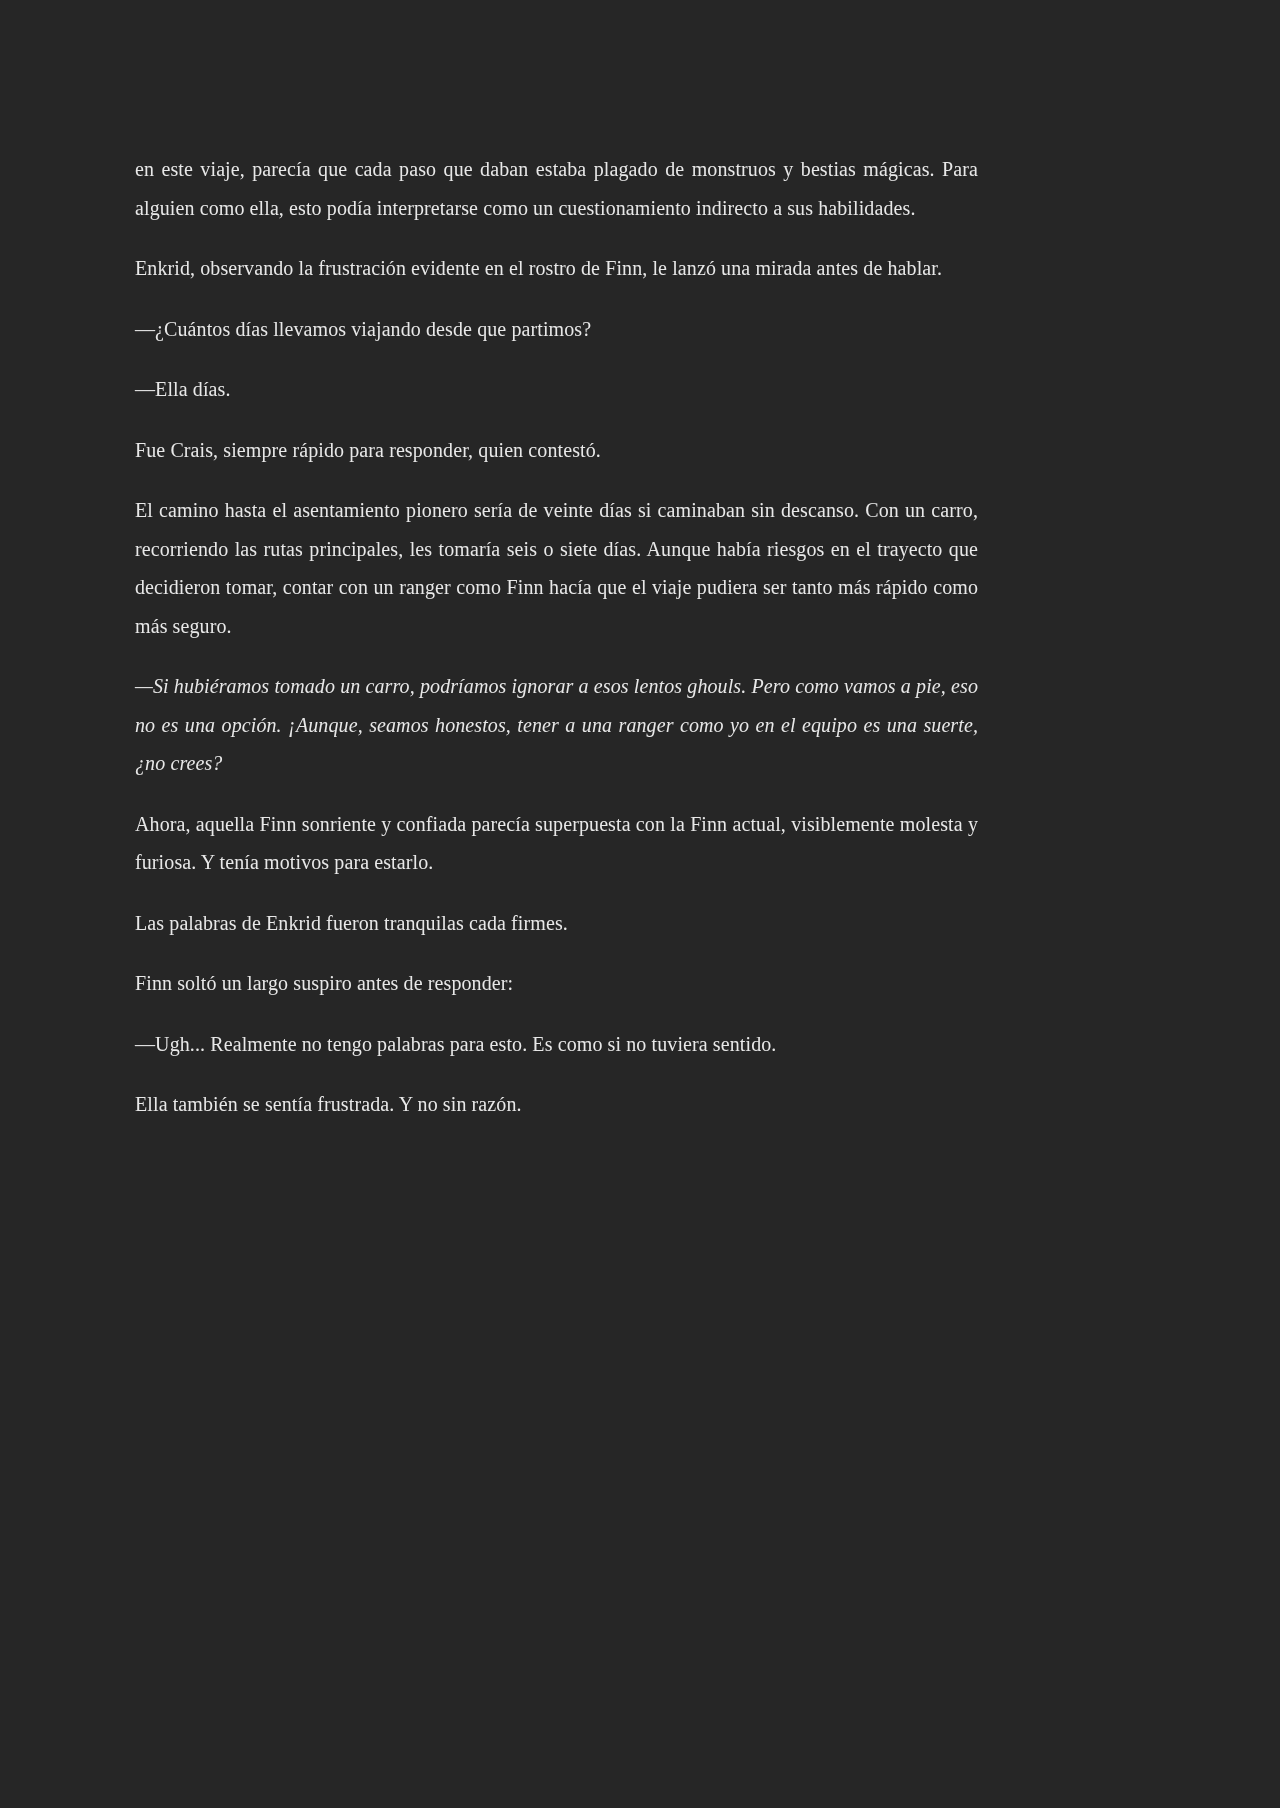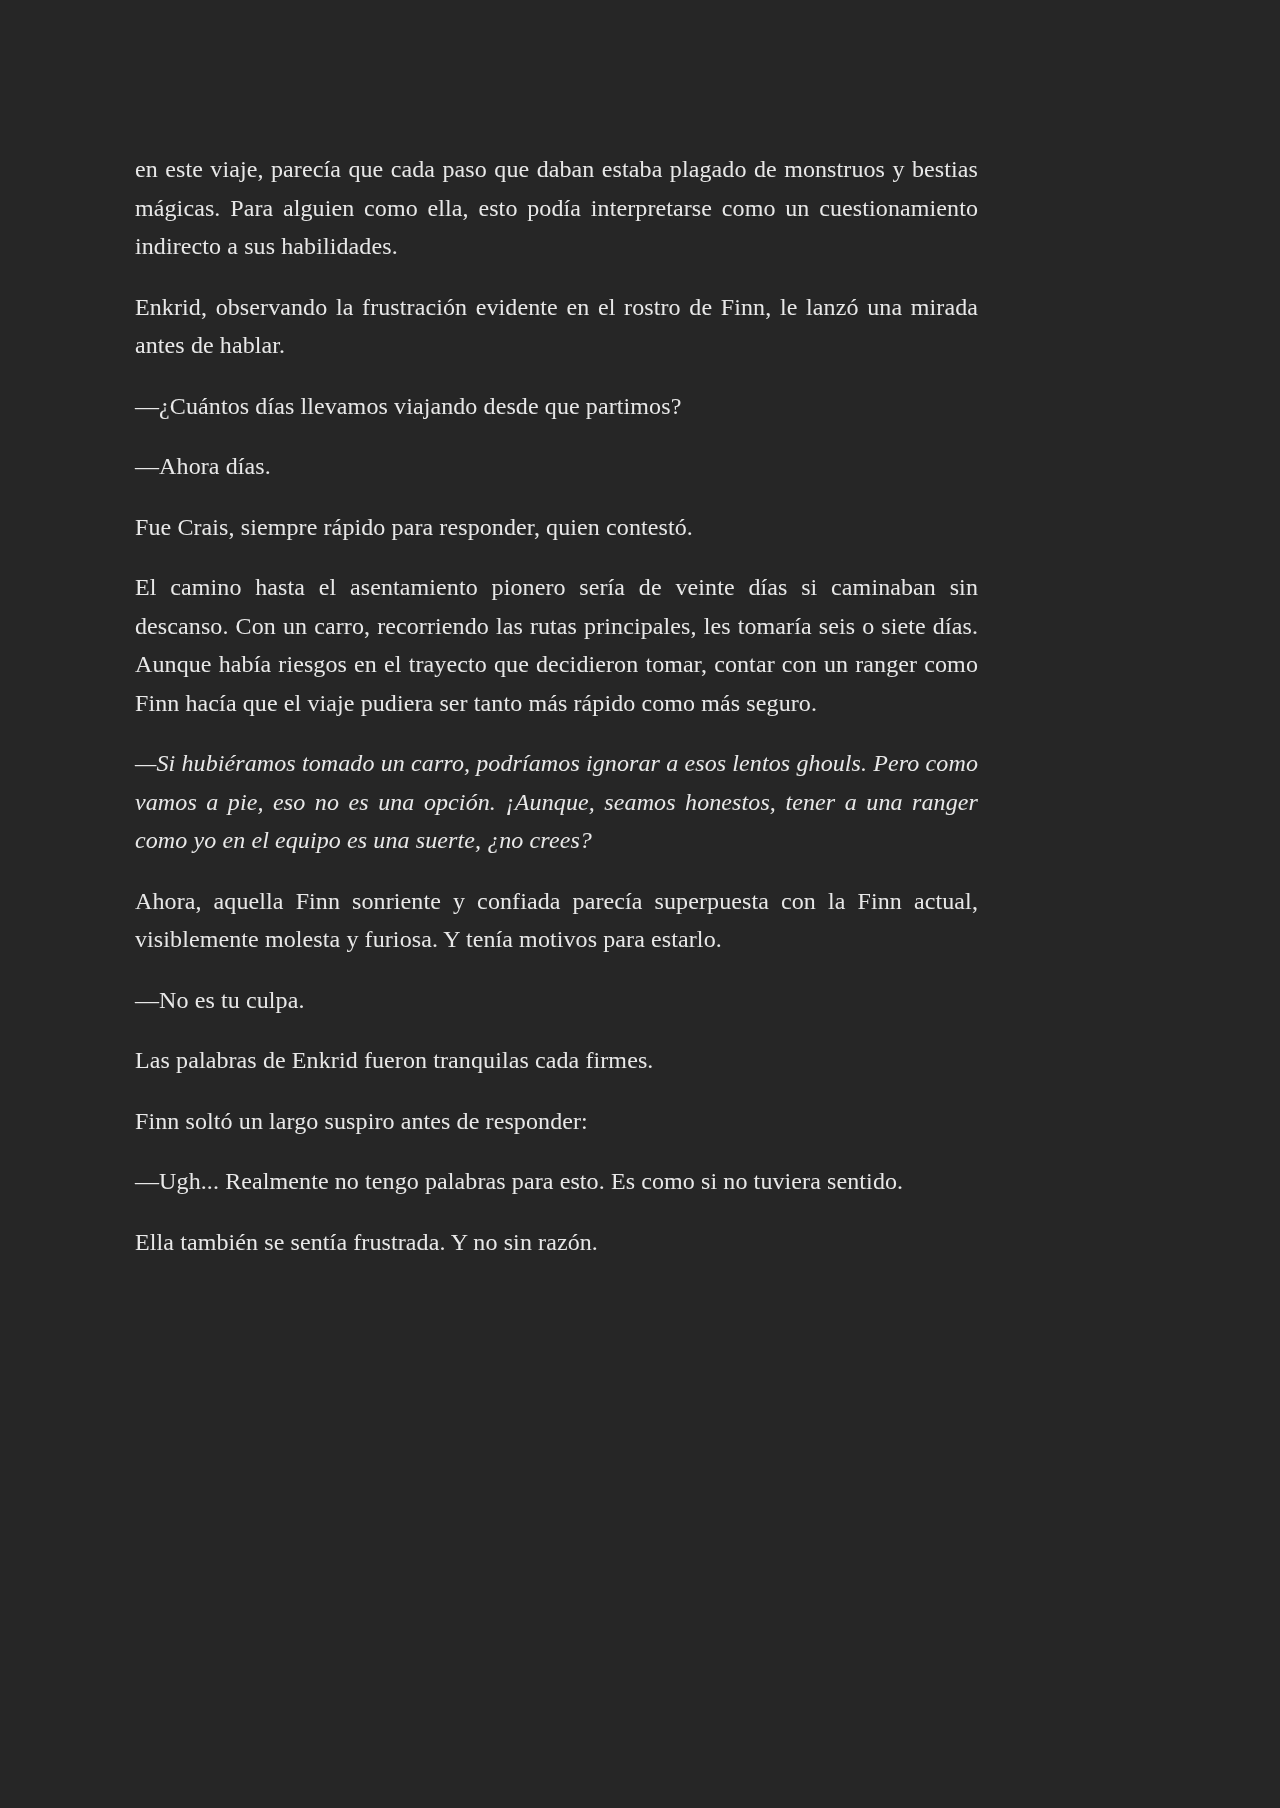--- a/index.html
+++ b/index.html
@@ -18,44 +18,43 @@
     width: 1280px;
     height: 1808px;
     padding: 150px 0 0 135px;
     background: #262626;
   }
   .content {
     width: 843px;
   }
   .para {
     margin: 0 0 22px 0;
-    font-size: 24px;
+    font-size: 20px;
     line-height: 38.5px;
     color: #e8e8e8;
     text-align: justify;
     text-justify: inter-word;
     letter-spacing: 0.1px;
   }
   .para.italic {
     font-style: italic;
   }
   
 </style>
 </head>
 <body>
 
 <div class="page">
   <div class="content">
     <p class="para">en este viaje, parecía que cada paso que daban estaba plagado de monstruos y bestias mágicas. Para alguien como ella, esto podía interpretarse como un cuestionamiento indirecto a sus habilidades.</p>
     <p class="para">Enkrid, observando la frustración evidente en el rostro de Finn, le lanzó una mirada antes de hablar.</p>
     <p class="para">—¿Cuántos días llevamos viajando desde que partimos?</p>
-    <p class="para">—Ahora días.</p>
+    <p class="para">—Ella días.</p>
     <p class="para">Fue Crais, siempre rápido para responder, quien contestó.</p>
     <p class="para">El camino hasta el asentamiento pionero sería de veinte días si caminaban sin descanso. Con un carro, recorriendo las rutas principales, les tomaría seis o siete días. Aunque había riesgos en el trayecto que decidieron tomar, contar con un ranger como Finn hacía que el viaje pudiera ser tanto más rápido como más seguro.</p>
     <p class="para italic">—Si hubiéramos tomado un carro, podríamos ignorar a esos lentos ghouls. Pero como vamos a pie, eso no es una opción. ¡Aunque, seamos honestos, tener a una ranger como yo en el equipo es una suerte, ¿no crees?</p>
     <p class="para">Ahora, aquella Finn sonriente y confiada parecía superpuesta con la Finn actual, visiblemente molesta y furiosa. Y tenía motivos para estarlo.</p>
-    <p class="para">—No es tu culpa.</p>
     <p class="para">Las palabras de Enkrid fueron tranquilas cada firmes.</p>
     <p class="para">Finn soltó un largo suspiro antes de responder:</p>
     <p class="para">—Ugh... Realmente no tengo palabras para esto. Es como si no tuviera sentido.</p>
     <p class="para">Ella también se sentía frustrada. Y no sin razón.</p>
   </div>
 </div>
 
 </body></html>

